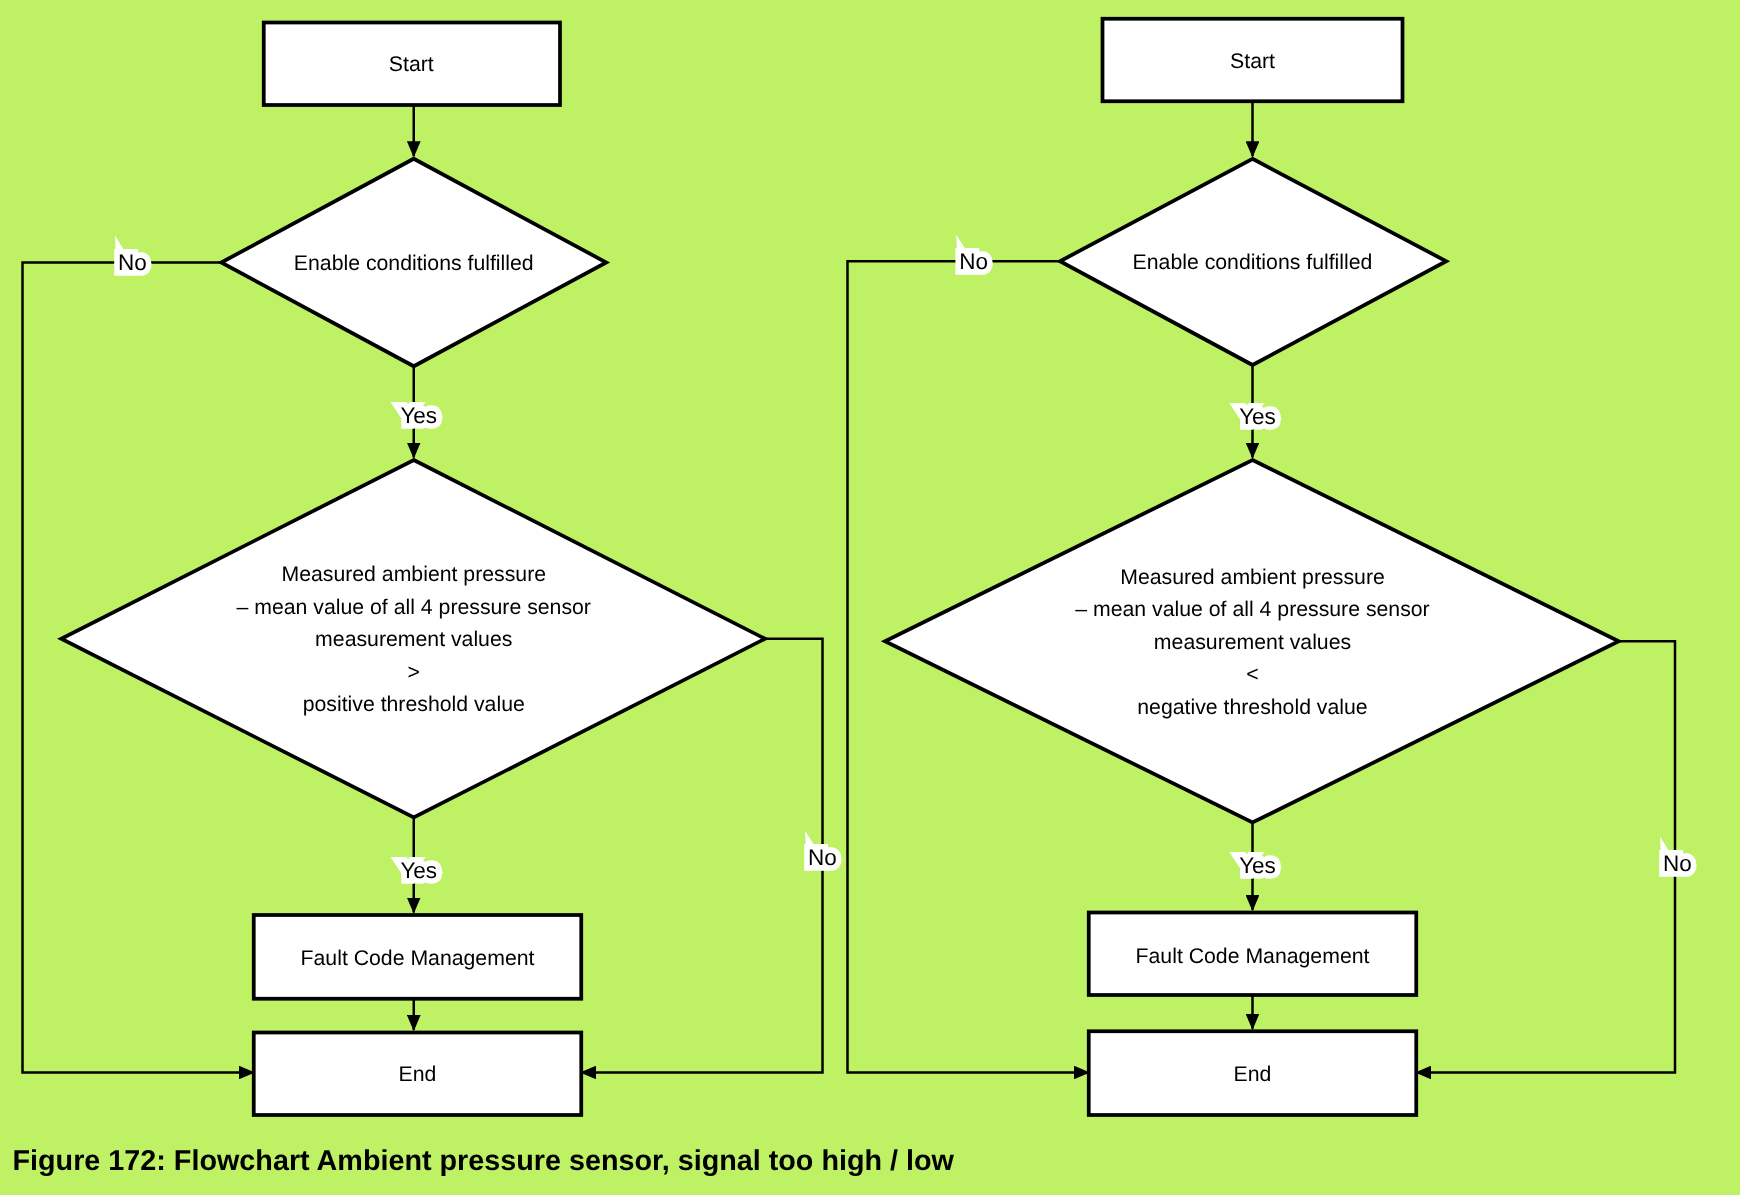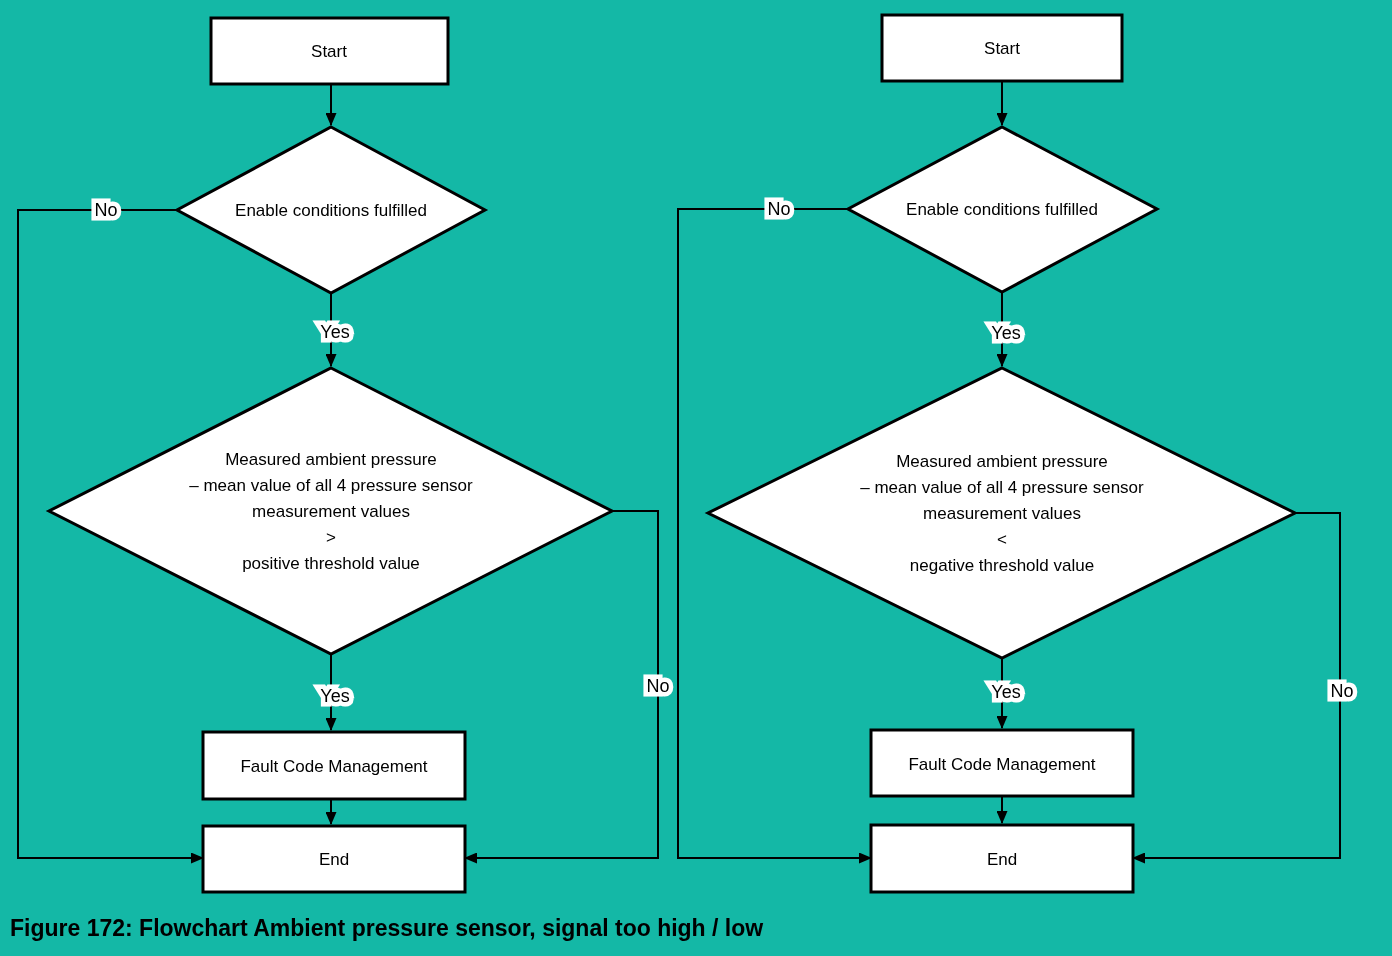--- a/index.html
+++ b/index.html
@@ -4,21 +4,21 @@
 <style>
   html, body {
     margin: 0;
     padding: 0;
     background: #ffffff;
   }
   .stage {
     position: relative;
     width: 1392px;
     height: 956px;
-    background: #14b8a6;
+    background: #bef264;
     font-family: "Liberation Sans", sans-serif;
   }
   svg { display: block; }
 
   .node-box {
     fill: #ffffff;
     stroke: #000000;
     stroke-width: 3;
   }
   .diamond {

